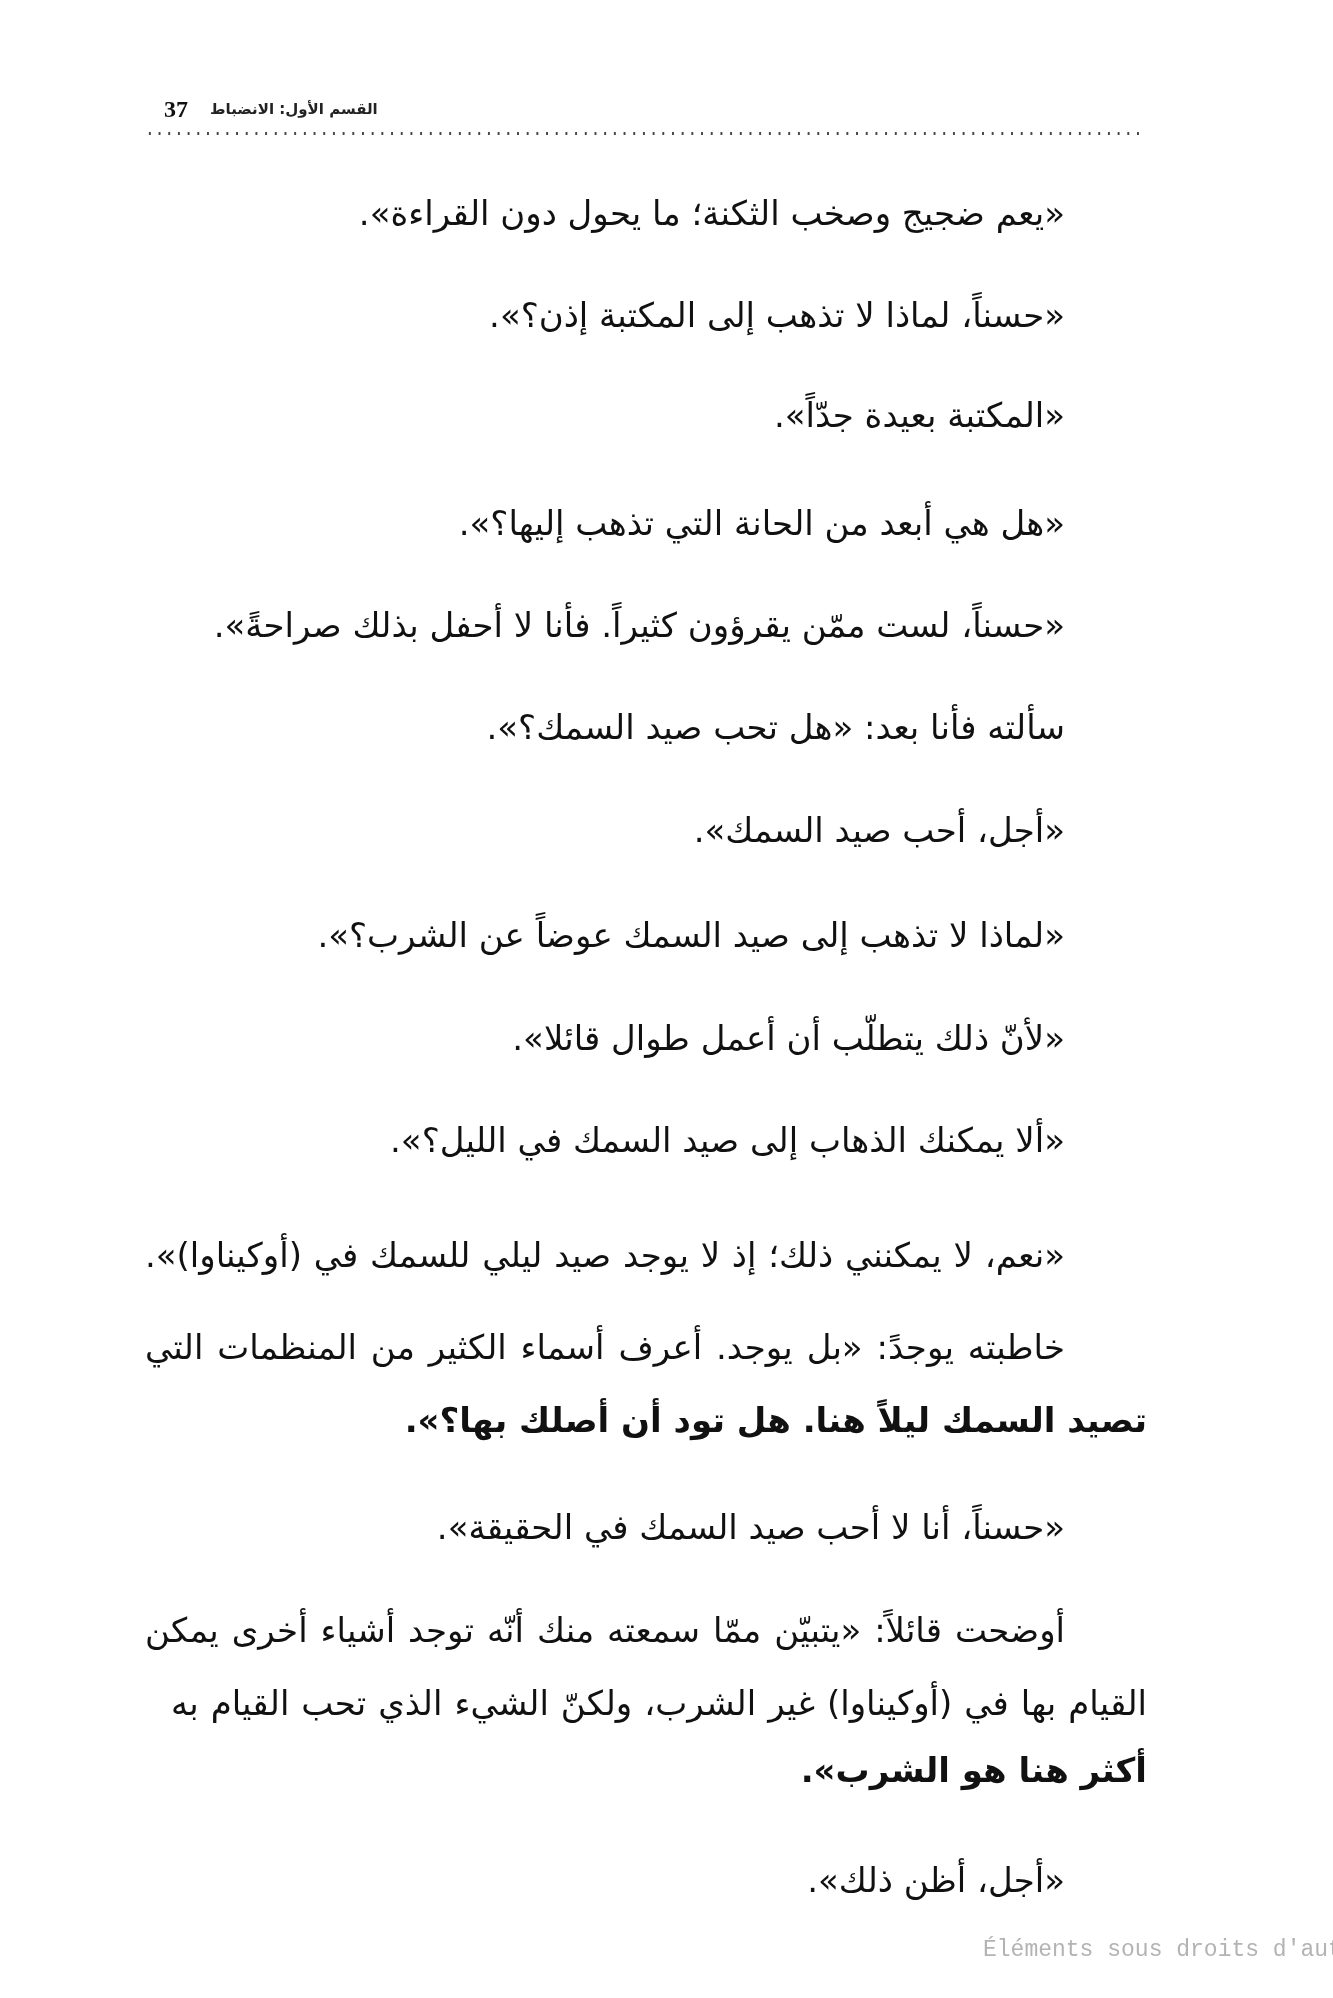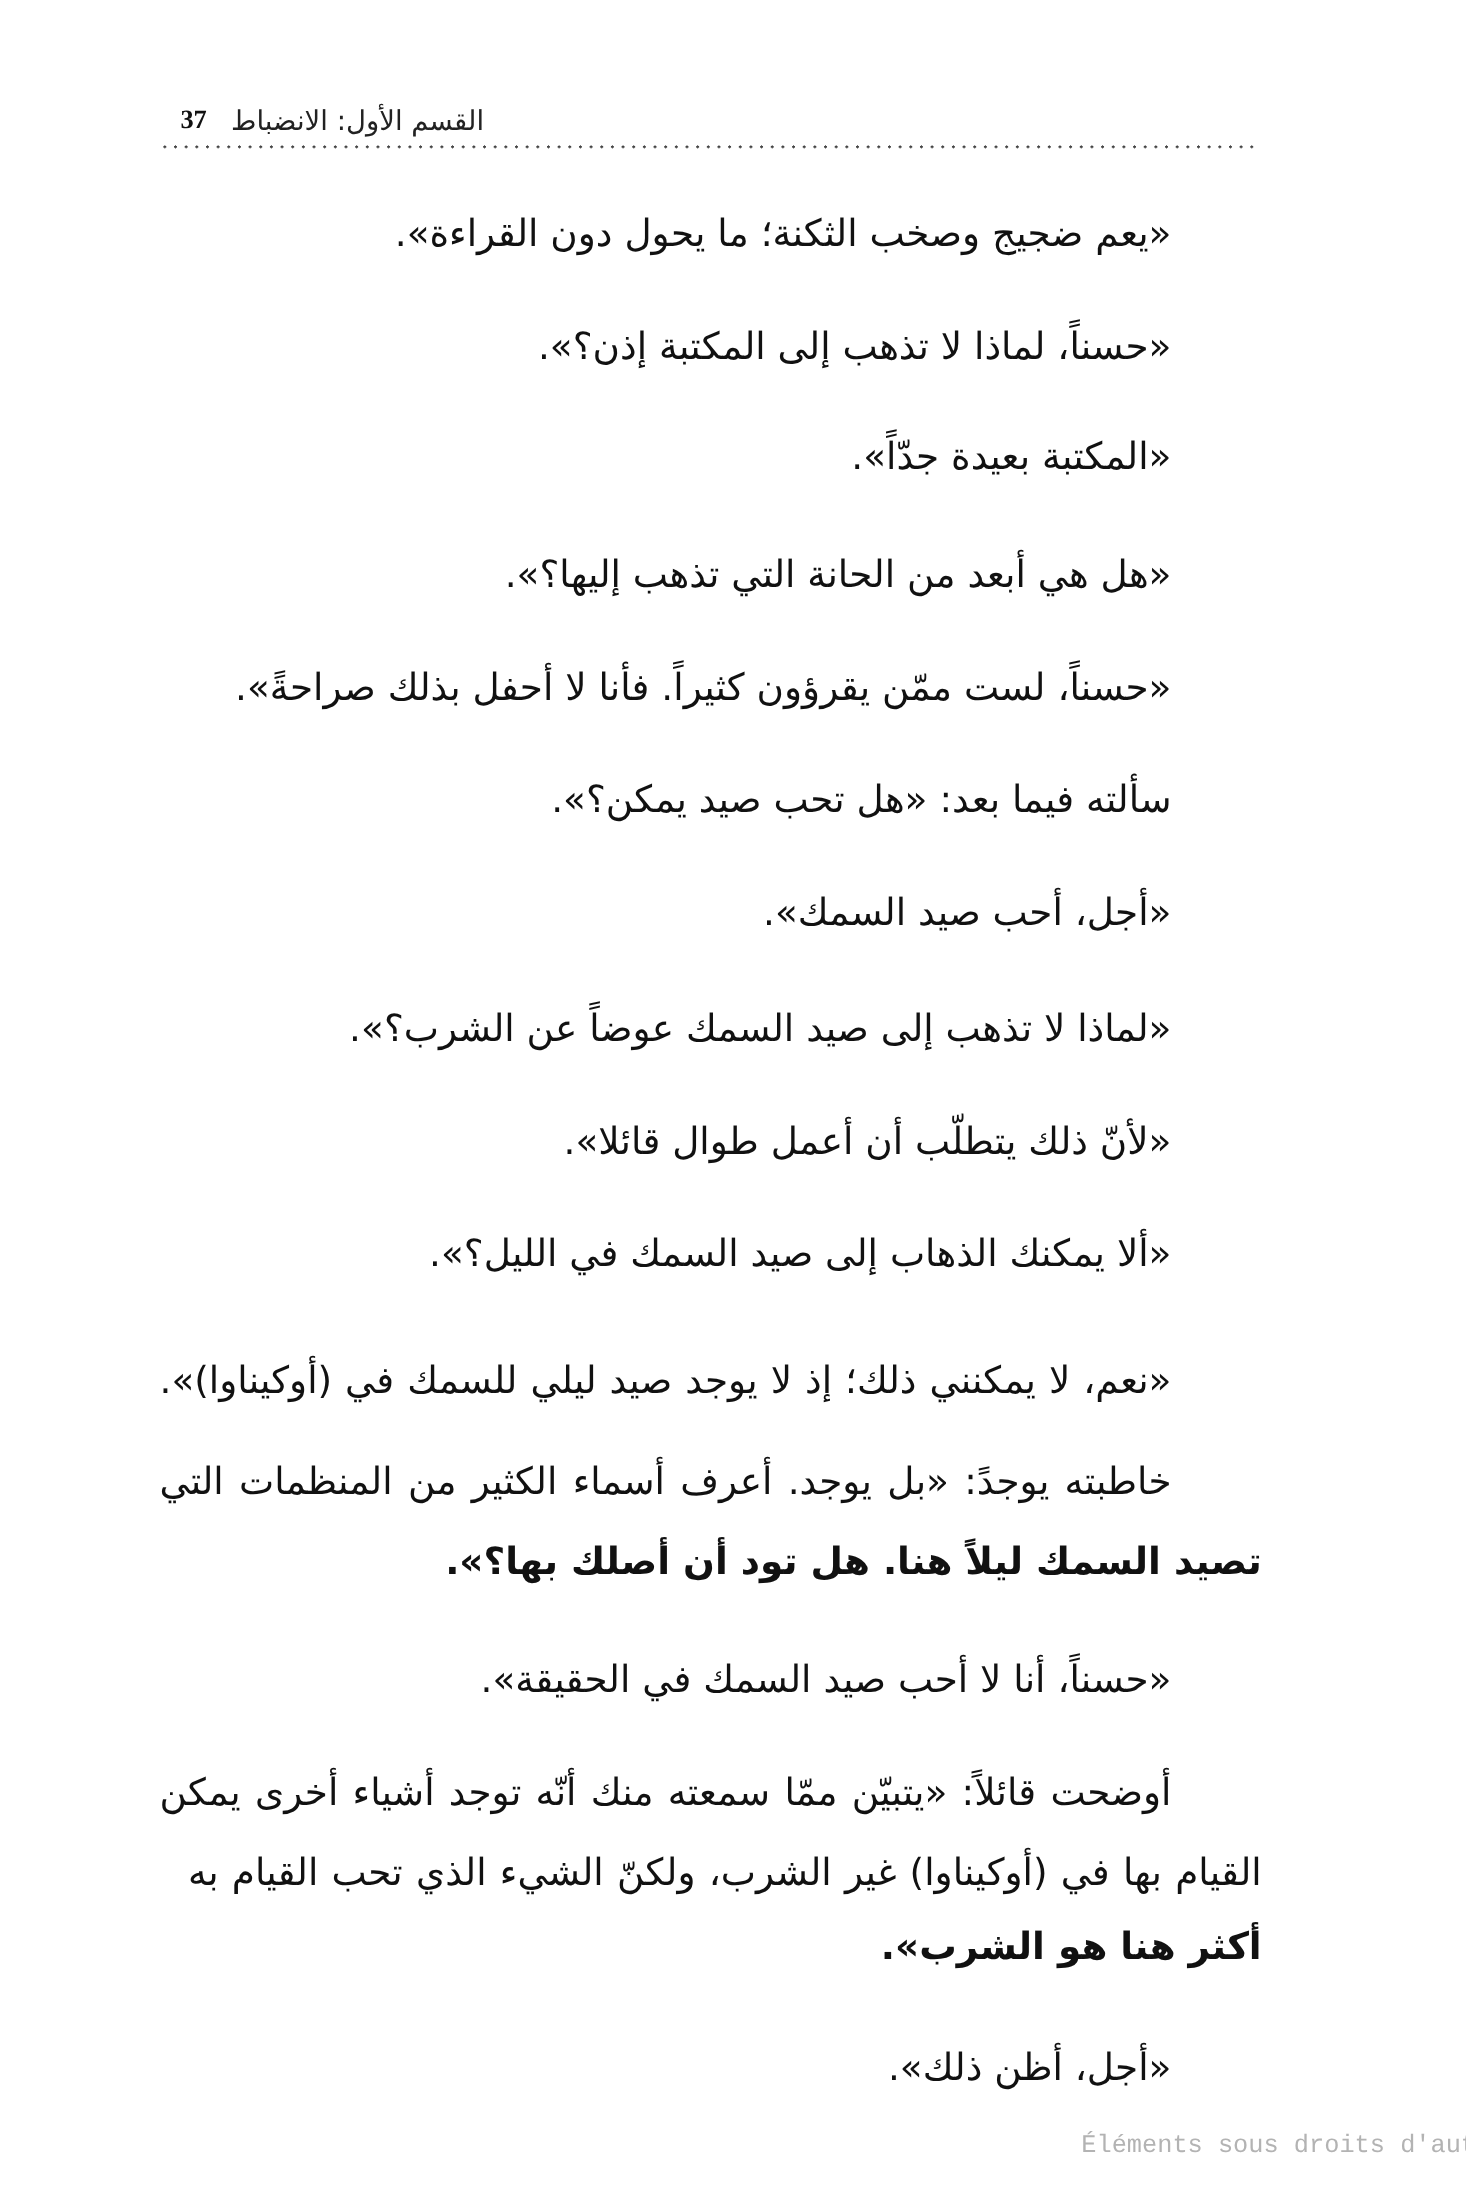--- a/index.html
+++ b/index.html
@@ -26,23 +26,24 @@
     }
     .page-number {
       font-family: "Liberation Serif", "DejaVu Serif", serif;
       font-weight: bold;
       font-size: 24px;
       color: #111;
       margin-right: 22px;
       margin-left: 19px;
     }
     .running-title {
-      font-size: 25px;
+      font-size: 15px;
       color: #222;
       direction: rtl;
+      font-weight: bold;
     }
     .dotted-rule {
       position: absolute;
       left: 145px;
       width: 1000px;
       top: 132px;
       height: 3px;
       background-image: radial-gradient(circle, #444 1.1px, transparent 1.4px);
       background-size: 9.7px 3px;
       background-repeat: repeat-x;
@@ -92,21 +93,21 @@
   <span class="running-title">القسم الأول: الانضباط</span>
 </div>
 <div class="dotted-rule"></div>
 
 <div>
   <div class="line" style="top:188px">«يعم ضجيج وصخب الثكنة؛ ما يحول دون القراءة».</div>
   <div class="line" style="top:290px">«حسناً، لماذا لا تذهب إلى المكتبة إذن؟».</div>
   <div class="line" style="top:390px">«المكتبة بعيدة جدّاً».</div>
   <div class="line" style="top:498px">«هل هي أبعد من الحانة التي تذهب إليها؟».</div>
   <div class="line" style="top:600px">«حسناً، لست ممّن يقرؤون كثيراً. فأنا لا أحفل بذلك صراحةً».</div>
-  <div class="line" style="top:702px">سألته فيما بعد: «هل تحب صيد يمكن؟».</div>
+  <div class="line" style="top:702px">سألته فأنا بعد: «هل تحب صيد السمك؟».</div>
   <div class="line" style="top:805px">«أجل، أحب صيد السمك».</div>
   <div class="line" style="top:910px">«لماذا لا تذهب إلى صيد السمك عوضاً عن الشرب؟».</div>
   <div class="line" style="top:1013px">«لأنّ ذلك يتطلّب أن أعمل طوال قائلا».</div>
   <div class="line" style="top:1115px">«ألا يمكنك الذهاب إلى صيد السمك في الليل؟».</div>
   <div class="line first" style="top:1230px">«نعم، لا يمكنني ذلك؛ إذ لا يوجد صيد ليلي للسمك في (أوكيناوا)».</div>
   <div class="line first" style="top:1322px">خاطبته يوجدً: «بل يوجد. أعرف أسماء الكثير من المنظمات التي</div>
   <div class="line last-cont" style="top:1395px">تصيد السمك ليلاً هنا. هل تود أن أصلك بها؟».</div>
   <div class="line" style="top:1502px">«حسناً، أنا لا أحب صيد السمك في الحقيقة».</div>
   <div class="line first" style="top:1605px">أوضحت قائلاً: «يتبيّن ممّا سمعته منك أنّه توجد أشياء أخرى يمكن</div>
   <div class="line full" style="top:1678px">القيام بها في (أوكيناوا) غير الشرب، ولكنّ الشيء الذي تحب القيام به</div>

